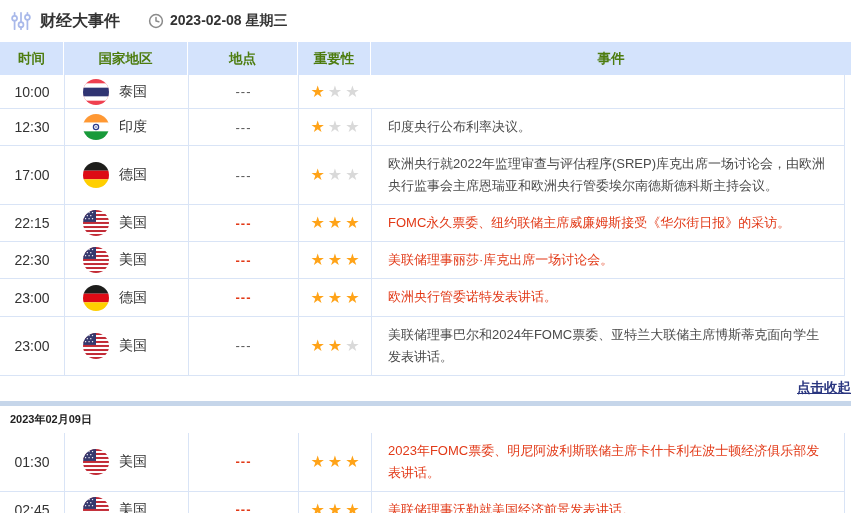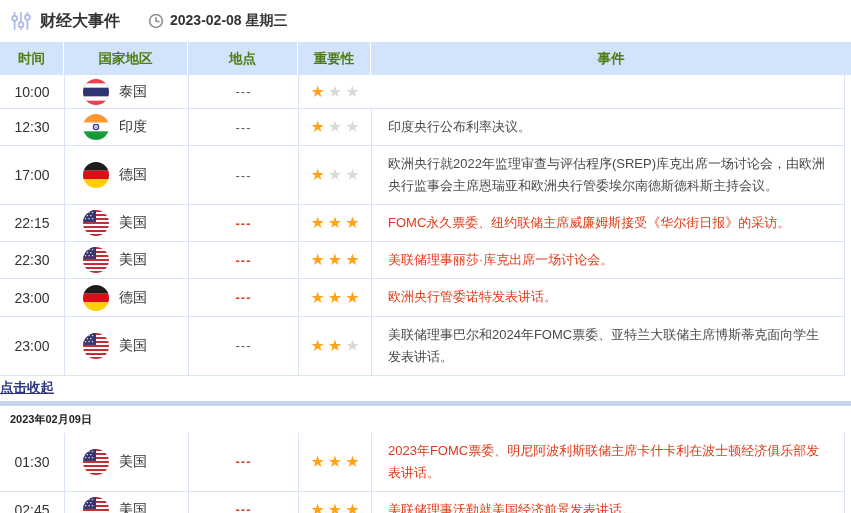--- a/index.html
+++ b/index.html
@@ -54,21 +54,21 @@
   .c-event{border-left:1px solid var(--row-border);height:100%;display:flex;align-items:center;padding:7px 16px;font-size:13px;line-height:1.7;color:var(--text-secondary);}
   .c-loc.hl{color:var(--highlight-text);font-weight:bold;}
   .c-event.hl{color:var(--highlight-text);font-weight:normal;}
   .flag{width:26px;height:26px;border-radius:50%;overflow:hidden;display:inline-flex;flex:none;box-shadow:0 0 0 1px rgba(0,0,0,0.06) inset;}
   .flag svg{width:26px;height:26px;display:block;}
   .country-name{font-size:14px;color:#333;}
   .star{font-size:16px;line-height:1;}
   .star.filled{color:var(--star-filled);}
   .star.empty{color:var(--star-empty);}
   
-  .link-row{height:25px;display:flex;align-items:center;justify-content:flex-start;}
+  .link-row{height:25px;display:flex;align-items:center;justify-content:flex-end;}
   .collapse-link{font-size:13.5px;font-weight:bold;color:var(--link-text);text-decoration:underline;cursor:pointer;}
   
   .section-divider{height:5px;background:var(--divider);width:851px;}
   .date-header{height:27px;display:flex;align-items:center;padding-left:10px;font-size:11px;font-weight:bold;color:#222;}
   .bottom-strip{height:5px;background:var(--divider);width:851px;margin-top:auto;}
 </style>
 </head>
 <body>
 
 <div class="page">

